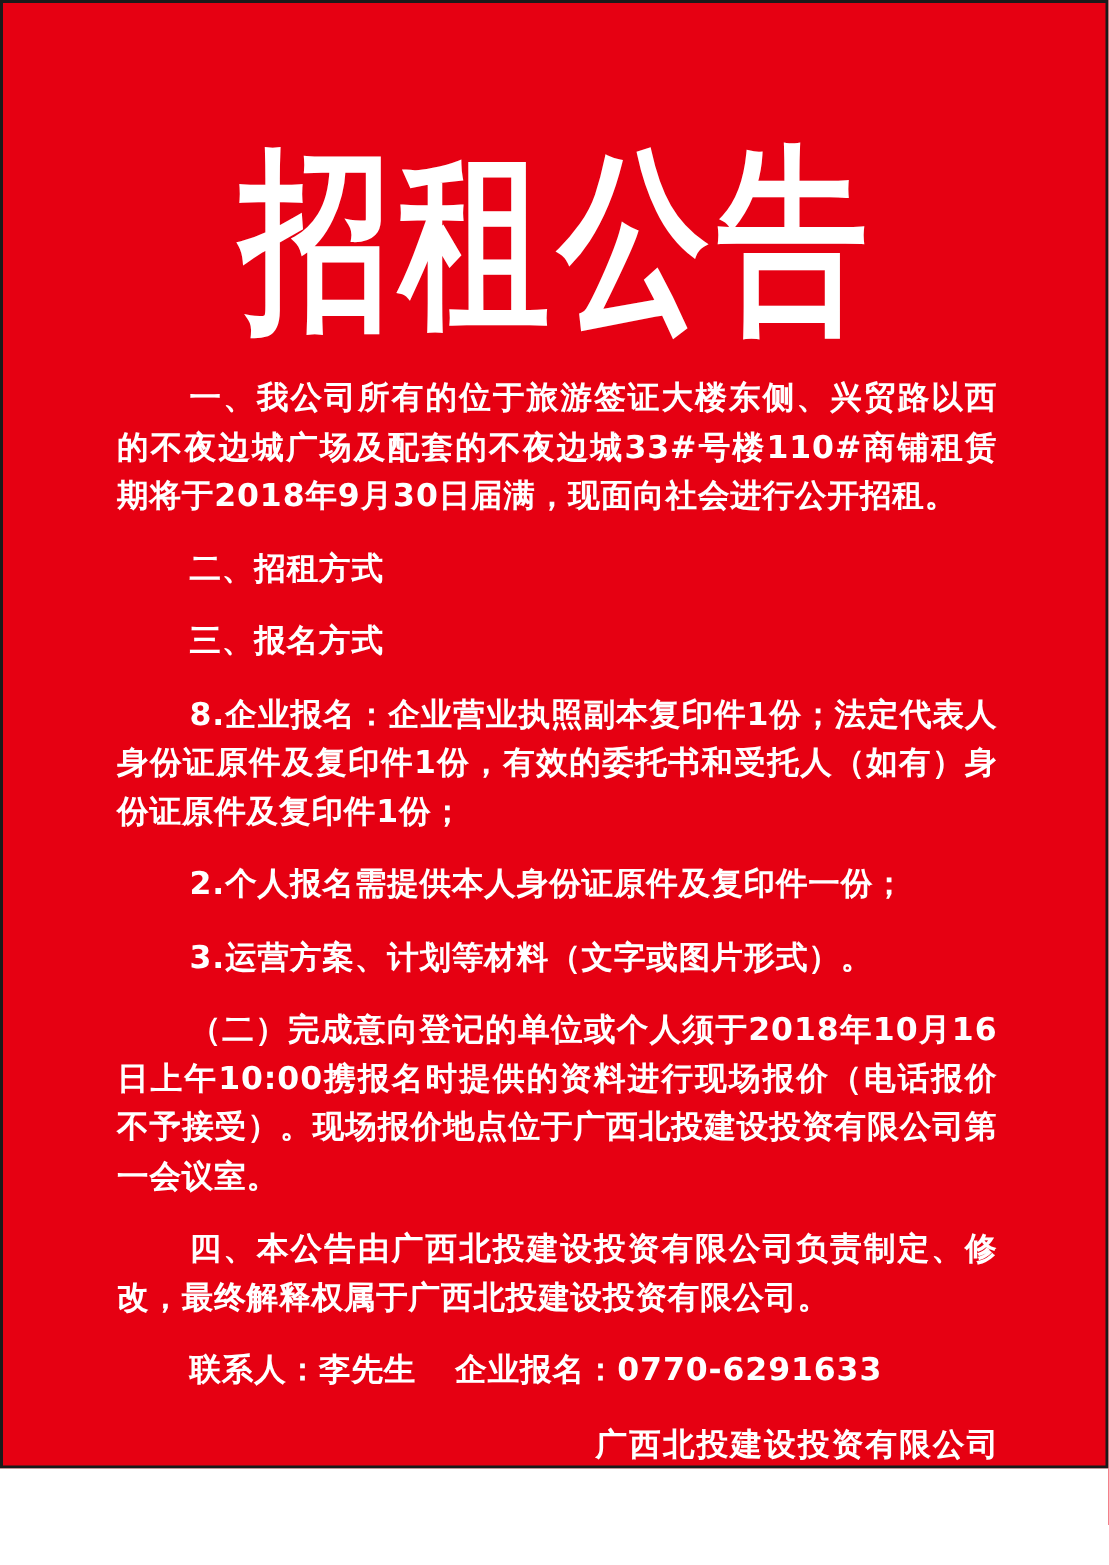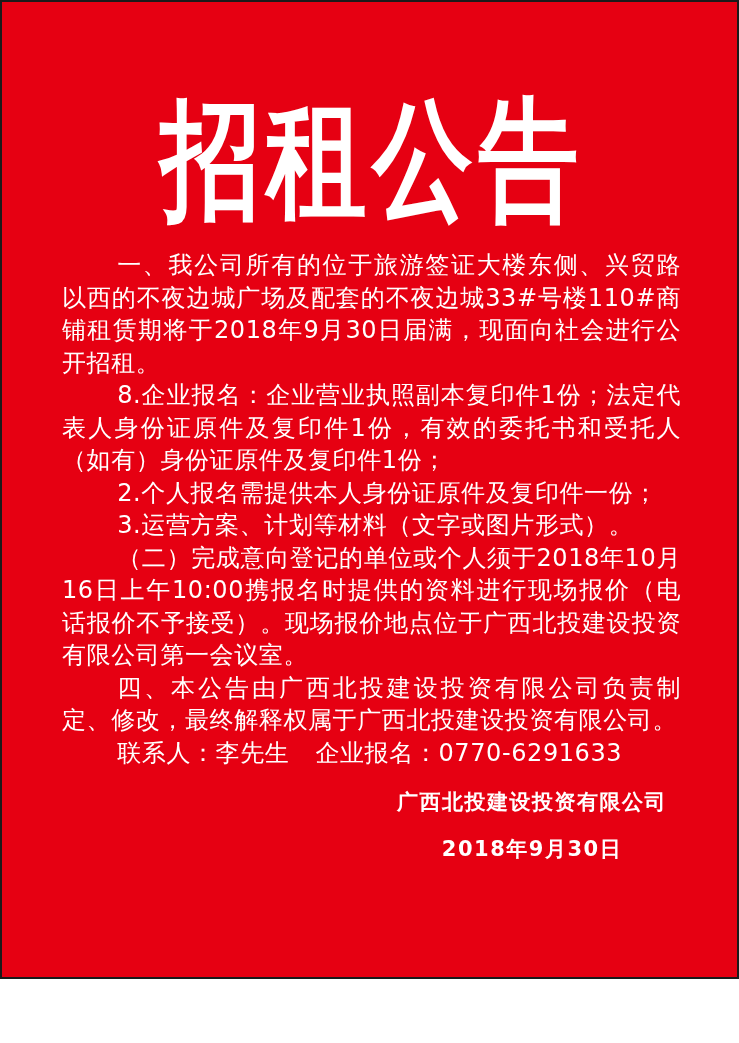--- a/index.html
+++ b/index.html
@@ -25,23 +25,23 @@
     padding-left: 6px; 
     transform: scaleY(1.30);
     transform-origin: 50% 50%;
     white-space: nowrap;
   }
   .content {
     margin-top: 34px;
     padding: 0 56px 0 60px;
   }
   .content p {
-    margin: 0;
-    font-size: 24px;
-    font-weight: normal;
+    margin: 16px;
+    font-size: 21px;
+    font-weight: bold;
     line-height: 32.5px;
     letter-spacing: 0.6px;
     text-indent: 2.3em;
     text-align: justify;
   }
   .contact-line .gap {
     display: inline-block;
     width: 26px;
   }
   .signature {
@@ -57,20 +57,22 @@
 </style>
 </head>
 <body>
 
 <div class="poster">
 
   <h1 class="title">招租公告</h1>
 
   <div class="content">
     <p>一、我公司所有的位于旅游签证大楼东侧、兴贸路以西的不夜边城广场及配套的不夜边城33#号楼110#商铺租赁期将于2018年9月30日届满，现面向社会进行公开招租。</p>
+    <p>二、招租方式</p>
+    <p>三、报名方式</p>
     <p>8.企业报名：企业营业执照副本复印件1份；法定代表人身份证原件及复印件1份，有效的委托书和受托人（如有）身份证原件及复印件1份；</p>
     <p>2.个人报名需提供本人身份证原件及复印件一份；</p>
     <p>3.运营方案、计划等材料（文字或图片形式）。</p>
     <p>（二）完成意向登记的单位或个人须于2018年10月16日上午10:00携报名时提供的资料进行现场报价（电话报价不予接受）。现场报价地点位于广西北投建设投资有限公司第一会议室。</p>
     <p>四、本公告由广西北投建设投资有限公司负责制定、修改，最终解释权属于广西北投建设投资有限公司。</p>
 
     <p class="contact-line"><span>联系人：</span><span>李先生</span><span class="gap"></span><span>企业报名：</span><span>0770-6291633</span></p>
   </div>
 
   <div class="signature">

